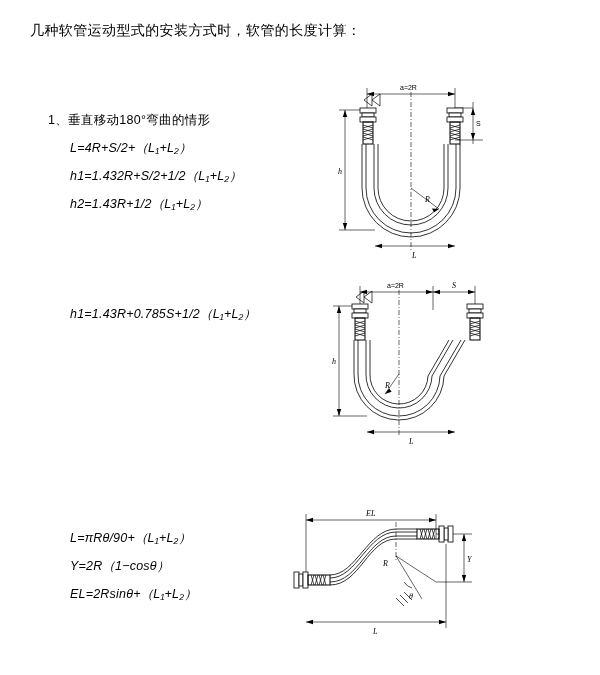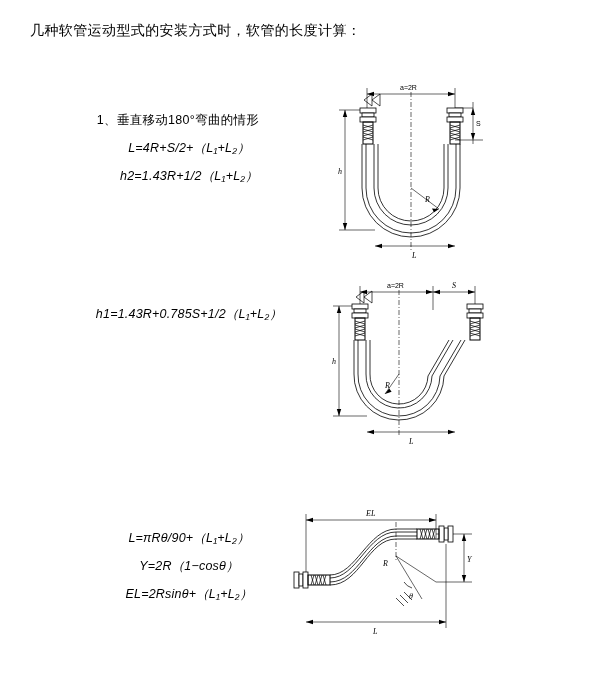--- a/index.html
+++ b/index.html
@@ -30,21 +30,20 @@
   }
   .sec1 { top: 78px; }
   .sec2 { top: 272px; }
   .sec3 { top: 498px; }
 
   .text-block {
     position: absolute;
     left: 48px;
     top: 34px;
     width: 260px;
-    text-align: center;
   }
   .sec3 .text-block { top: 32px; }
 
   .heading {
     font-size: 12.5px;
     white-space: nowrap;
     margin-bottom: 11px;
     letter-spacing: 0.3px;
   }
   .formula {
@@ -79,20 +78,21 @@
 </head>
 <body>
 
 <div class="page-title">几种软管运动型式的安装方式时，软管的长度计算：</div>
 
 <div class="section sec1">
 
   <div class="text-block">
     <div class="heading">1、垂直移动180°弯曲的情形</div>
     <div class="formula">L=4R+S/2+（L₁+L₂）</div>
+    <div class="formula">h1=1.432R+S/2+1/2（L₁+L₂）</div>
     <div class="formula">h2=1.43R+1/2（L₁+L₂）</div>
   </div>
 
   <div class="figure">
     <svg width="190" height="190" viewBox="0 0 190 190">
 
       <line class="dim" x1="62" y1="16" x2="150" y2="16"></line>
       <path class="fillblk" d="M62,16 l7,-2.2 v4.4 z"></path>
       <path class="fillblk" d="M150,16 l-7,-2.2 v4.4 z"></path>
       <line class="dim" x1="62" y1="10" x2="62" y2="38"></line>

